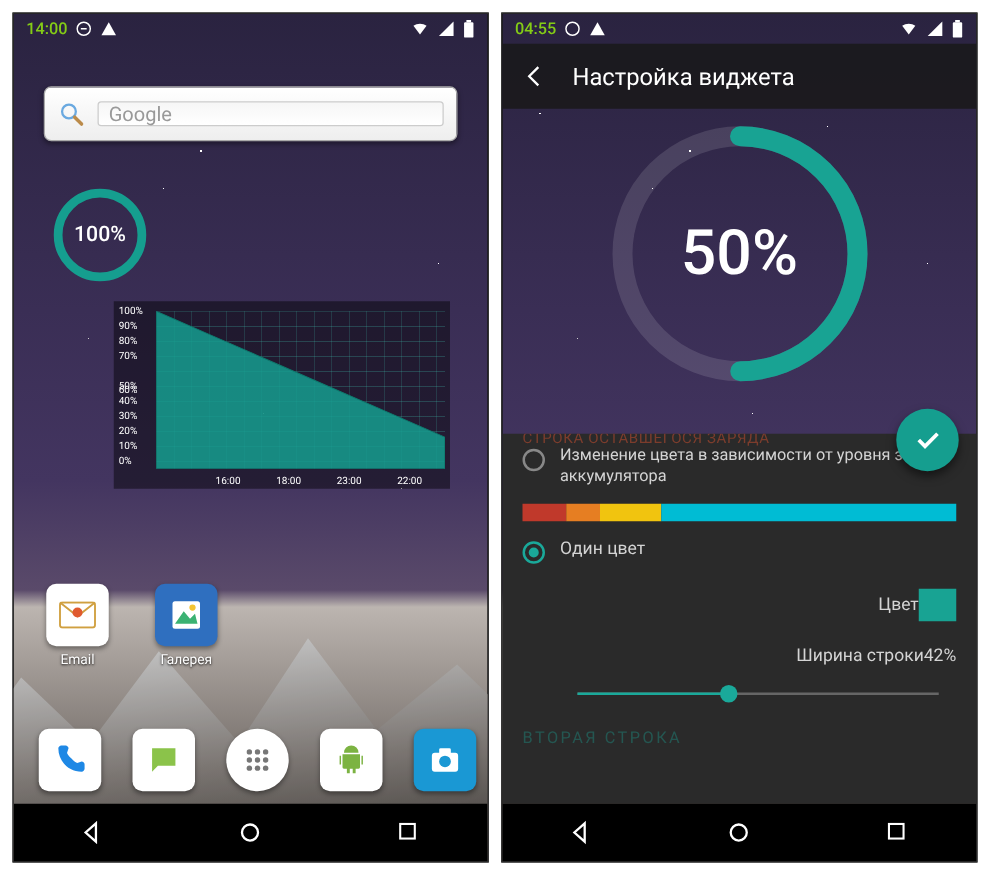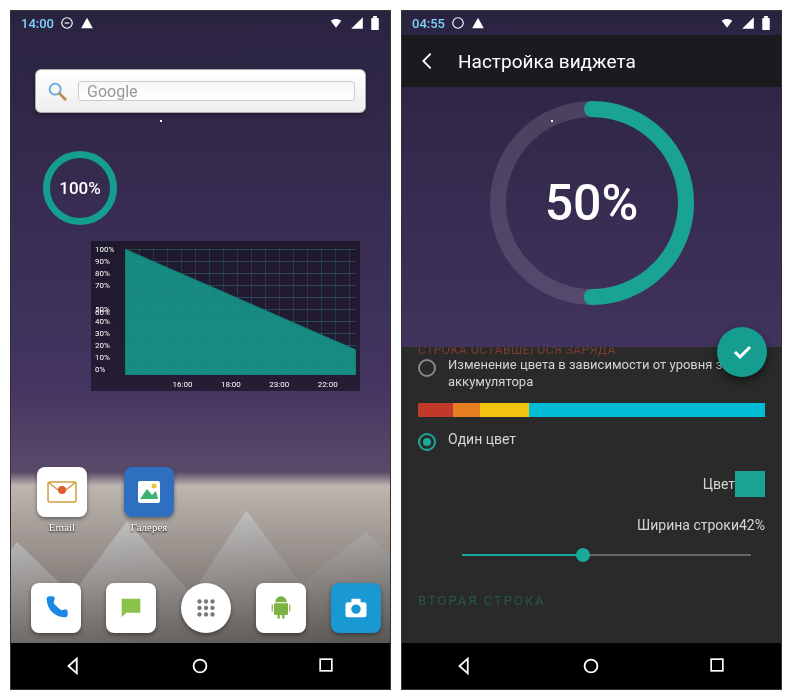--- a/index.html
+++ b/index.html
@@ -34,21 +34,21 @@
   .mountain {
     position: absolute; bottom: 0; left: -40px; right: -40px; height: 210px;
     background: linear-gradient(175deg, #ececec 0%, #d8d8d8 20%, #8a8480 60%, #3e3a36 100%);
     clip-path: polygon(0 60%, 10% 30%, 22% 55%, 34% 20%, 48% 55%, 60% 15%, 72% 50%, 86% 25%, 100% 55%, 100% 100%, 0 100%);
     filter: brightness(.9);
   }
   
   .statusbar {
     position: absolute; top: 0; left: 0; right: 0; height: 24px;
     display: flex; align-items: center; justify-content: space-between;
-    padding: 0 10px; color: #7dd3fc; font-size: 13px; font-weight: 500;
+    padding: 0 10px; color: #84cc16; font-size: 13px; font-weight: 500;
     z-index: 50;
   }
   .statusbar .left, .statusbar .right { display: flex; gap: 6px; align-items: center; }
   .icon { display: inline-flex; align-items: center; justify-content: center; }
   
   .navbar {
     position: absolute; bottom: 0; left: 0; right: 0; height: 46px;
     background: #000;
     display: flex; align-items: center; justify-content: space-around;
     z-index: 50;
@@ -108,21 +108,21 @@
     position: absolute; display: flex; gap: 25px; z-index: 20;
   }
   .app-row.labeled { top: 456px; left: 20px; }
   .app-row.dock { bottom: 56px; left: 20px; right: 20px; justify-content: space-between; }
   .app-cell { display: flex; flex-direction: column; align-items: center; gap: 4px; width: 62px; }
   .app-icon {
     width: 50px; height: 50px; border-radius: 8px;
     display: flex; align-items: center; justify-content: center;
     box-shadow: 0 2px 4px rgba(0,0,0,.4);
   }
-  .app-label { color: #fff; font-size: 11px; text-shadow: 0 1px 2px #000; font-family: Liberation Serif, serif; }
+  .app-label { color: #fff; font-size: 11px; text-shadow: 0 1px 2px #000; }
   
   .appbar {
     position: absolute; top: 24px; left: 0; right: 0; height: 52px;
     background: rgba(25,25,25,.85);
     display: flex; align-items: center; gap: 20px; padding: 0 14px;
     z-index: 30; color: #fff;
   }
   .appbar .title { font-size: 19px; font-weight: 400; }
   .preview-area {
     position: absolute; top: 76px; left: 0; right: 0; height: 260px;
@@ -150,21 +150,21 @@
   .radio.checked { border-color: #1aa99a; position: relative; }
   .radio.checked::after { content:""; position:absolute; inset:3px; border-radius:50%; background:#1aa99a; }
   .gradient-bar { height: 14px; margin: 2px 0 8px 0; display:flex; }
   .gradient-bar .seg { height: 100%; }
   .row { display: flex; align-items: center; justify-content: flex-end; padding: 10px 0; }
   .color-chip { width: 30px; height: 26px; background:#18a393; }
   .slider { position: relative; height: 24px; flex: 1; margin: 0 14px; }
   .slider .track { position:absolute; top:50%; left:0; right:0; height:2px; background:#666; transform:translateY(-50%); }
   .slider .fill  { position:absolute; top:50%; left:0; height:2px; background:#1aa99a; transform:translateY(-50%); }
   .slider .thumb { position:absolute; top:50%; width:14px; height:14px; border-radius:50%; background:#1aa99a; transform:translate(-50%,-50%); }
-  .section-hdr.btm { margin-top: 26px; opacity:.35; letter-spacing:2px; font-size:13px;}
+  .section-hdr.btm { margin-top: 16px; opacity:.35; letter-spacing:2px; font-size:13px;}
   .fab {
     position: absolute; top: 316px; right: 14px; width: 50px; height: 50px;
     border-radius: 50%; background: #159e8f; z-index: 40;
     display:flex; align-items:center; justify-content:center;
     box-shadow: 0 4px 8px rgba(0,0,0,.5);
   }
 </style>
 </head>
 <body>
 

